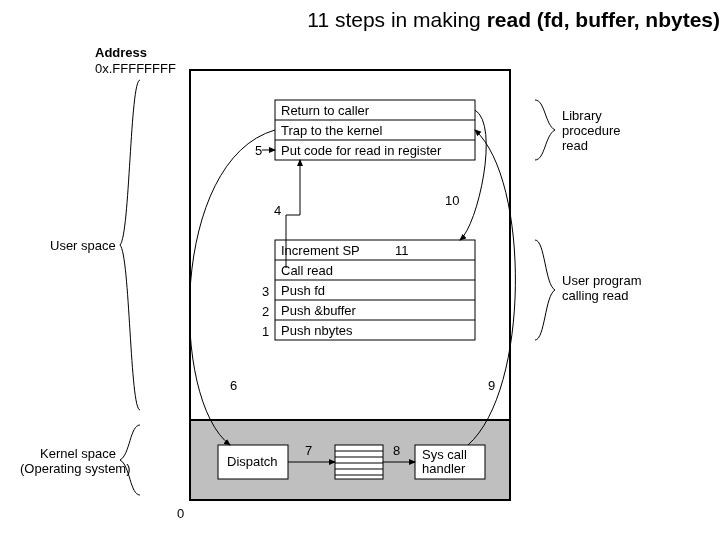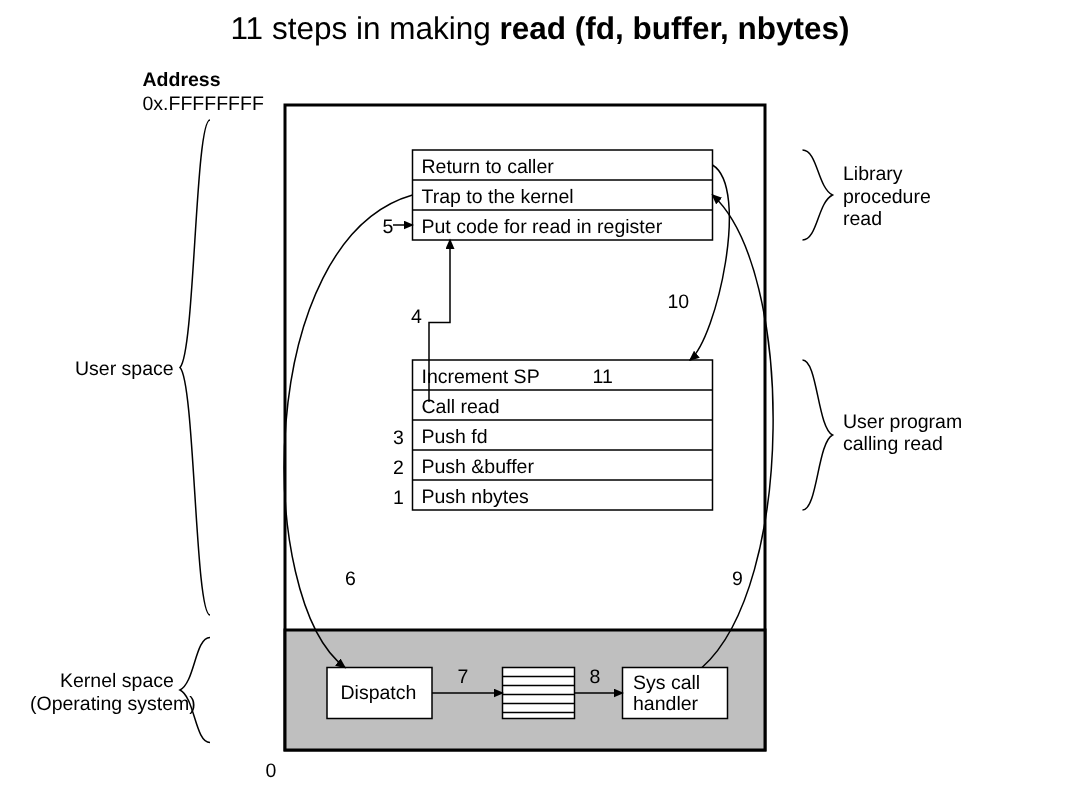--- a/index.html
+++ b/index.html
@@ -1,16 +1,16 @@
 <!DOCTYPE html>
 <html><head>
 <meta charset="utf-8">
 <style>
   html,body{margin:0;padding:0;width:720px;height:540px;font-family:Arial,Helvetica,sans-serif;background:#fff;color:#000}
-  .title{position:absolute;left:0;right:0;top:8px;text-align:center;font-size:21px}
+  .title{position:absolute;left:0;right:0;top:8px;text-align:right;font-size:21px}
   .title .bold{font-weight:bold}
   svg{position:absolute;left:0;top:40px}
   .lbl{font-size:13px;font-family:Arial}
   .num{font-size:13px;font-family:Arial}
   .hdr{font-size:13px;font-family:Arial;font-weight:bold}
 </style>
 </head>
 <body>
 
 <div class="title">

